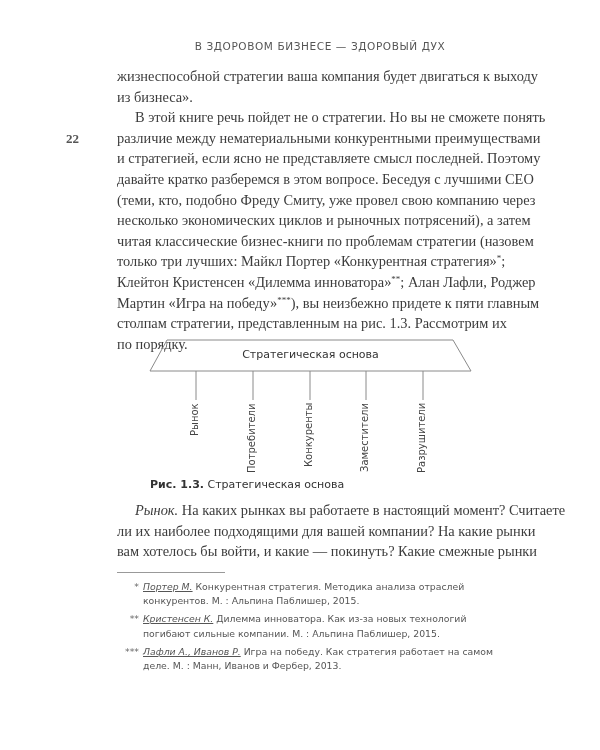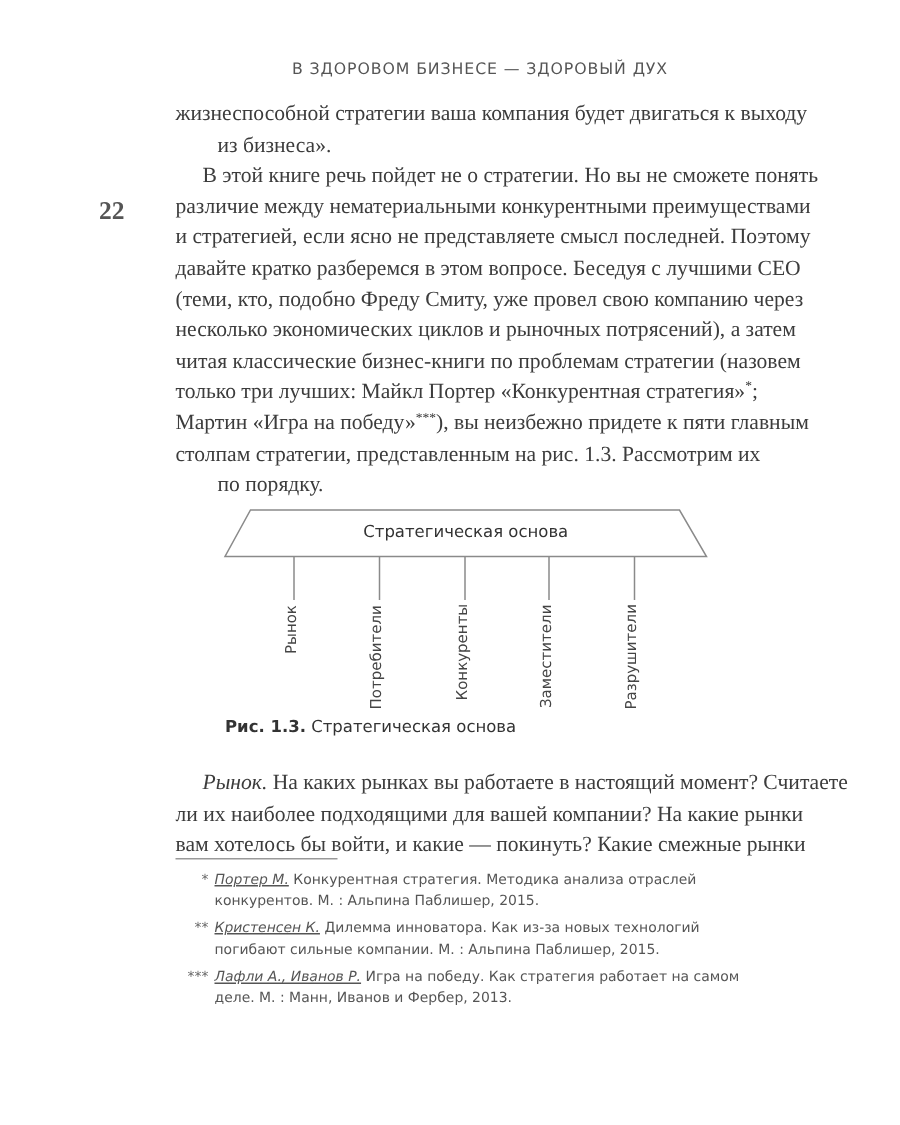--- a/index.html
+++ b/index.html
@@ -23,21 +23,21 @@
       font-family: "DejaVu Sans", sans-serif;
       font-size: 10.5px;
       letter-spacing: 0.6px;
       color: #555;
     }
     .page-number {
       position: absolute;
       left: 66px;
       top: 131px;
       font-family: "Liberation Serif", serif;
-      font-size: 17px;
+      font-size: 13px;
       color: #555;
       font-weight: bold;
     }
     .body-text {
       position: absolute;
       left: 117px;
       width: 387px;
       font-family: "Liberation Serif", serif;
       font-size: 14.4px;
       line-height: 20.6px;
@@ -49,27 +49,26 @@
     }
     .body-text .line {
       display: block;
       text-align: justify;
       text-align-last: justify;
       white-space: nowrap;
       height: 20.6px;
     }
     .body-text .line.last {
       text-align-last: left;
-      margin-left: 28px;
     }
     .body-text .indent {
       padding-left: 18px;
     }
     .block1 { top: 66px; }
-    .block2 { top: 512px; }
+    .block2 { top: 500px; }
     .sup {
       font-size: 9px;
       vertical-align: 5px;
       line-height: 0;
     }
     .italic { font-style: italic; }
 
     
     .diagram {
       position: absolute;
@@ -156,20 +155,21 @@
   </p>
   <p>
     <span class="line indent">В этой книге речь пойдет не о стратегии. Но вы не сможете понять</span>
     <span class="line">различие между нематериальными конкурентными преимуществами</span>
     <span class="line">и стратегией, если ясно не представляете смысл последней. Поэтому</span>
     <span class="line">давайте кратко разберемся в этом вопросе. Беседуя с лучшими CEO</span>
     <span class="line">(теми, кто, подобно Фреду Смиту, уже провел свою компанию через</span>
     <span class="line">несколько экономических циклов и рыночных потрясений), а затем</span>
     <span class="line">читая классические бизнес-книги по проблемам стратегии (назовем</span>
     <span class="line"><span>только три лучших: Майкл Портер «Конкурентная стратегия»</span><span class="sup">*</span><span>;</span></span>
+    <span class="line"><span>Клейтон Кристенсен «Дилемма инноватора»</span><span class="sup">**</span><span>; Алан Лафли, Роджер</span></span>
     <span class="line"><span>Мартин «Игра на победу»</span><span class="sup">***</span><span>), вы неизбежно придете к пяти главным</span></span>
     <span class="line">столпам стратегии, представленным на рис. 1.3. Рассмотрим их</span>
     <span class="line last">по порядку.</span>
   </p>
 </div>
 
 <div class="diagram">
   <svg width="600" height="750">
     <polygon points="167,340 453,340 471,371 150,371" fill="none" stroke="#8a8a8a" stroke-width="1"></polygon>
     <line x1="196" y1="371" x2="196" y2="400" stroke="#8a8a8a" stroke-width="1"></line>

